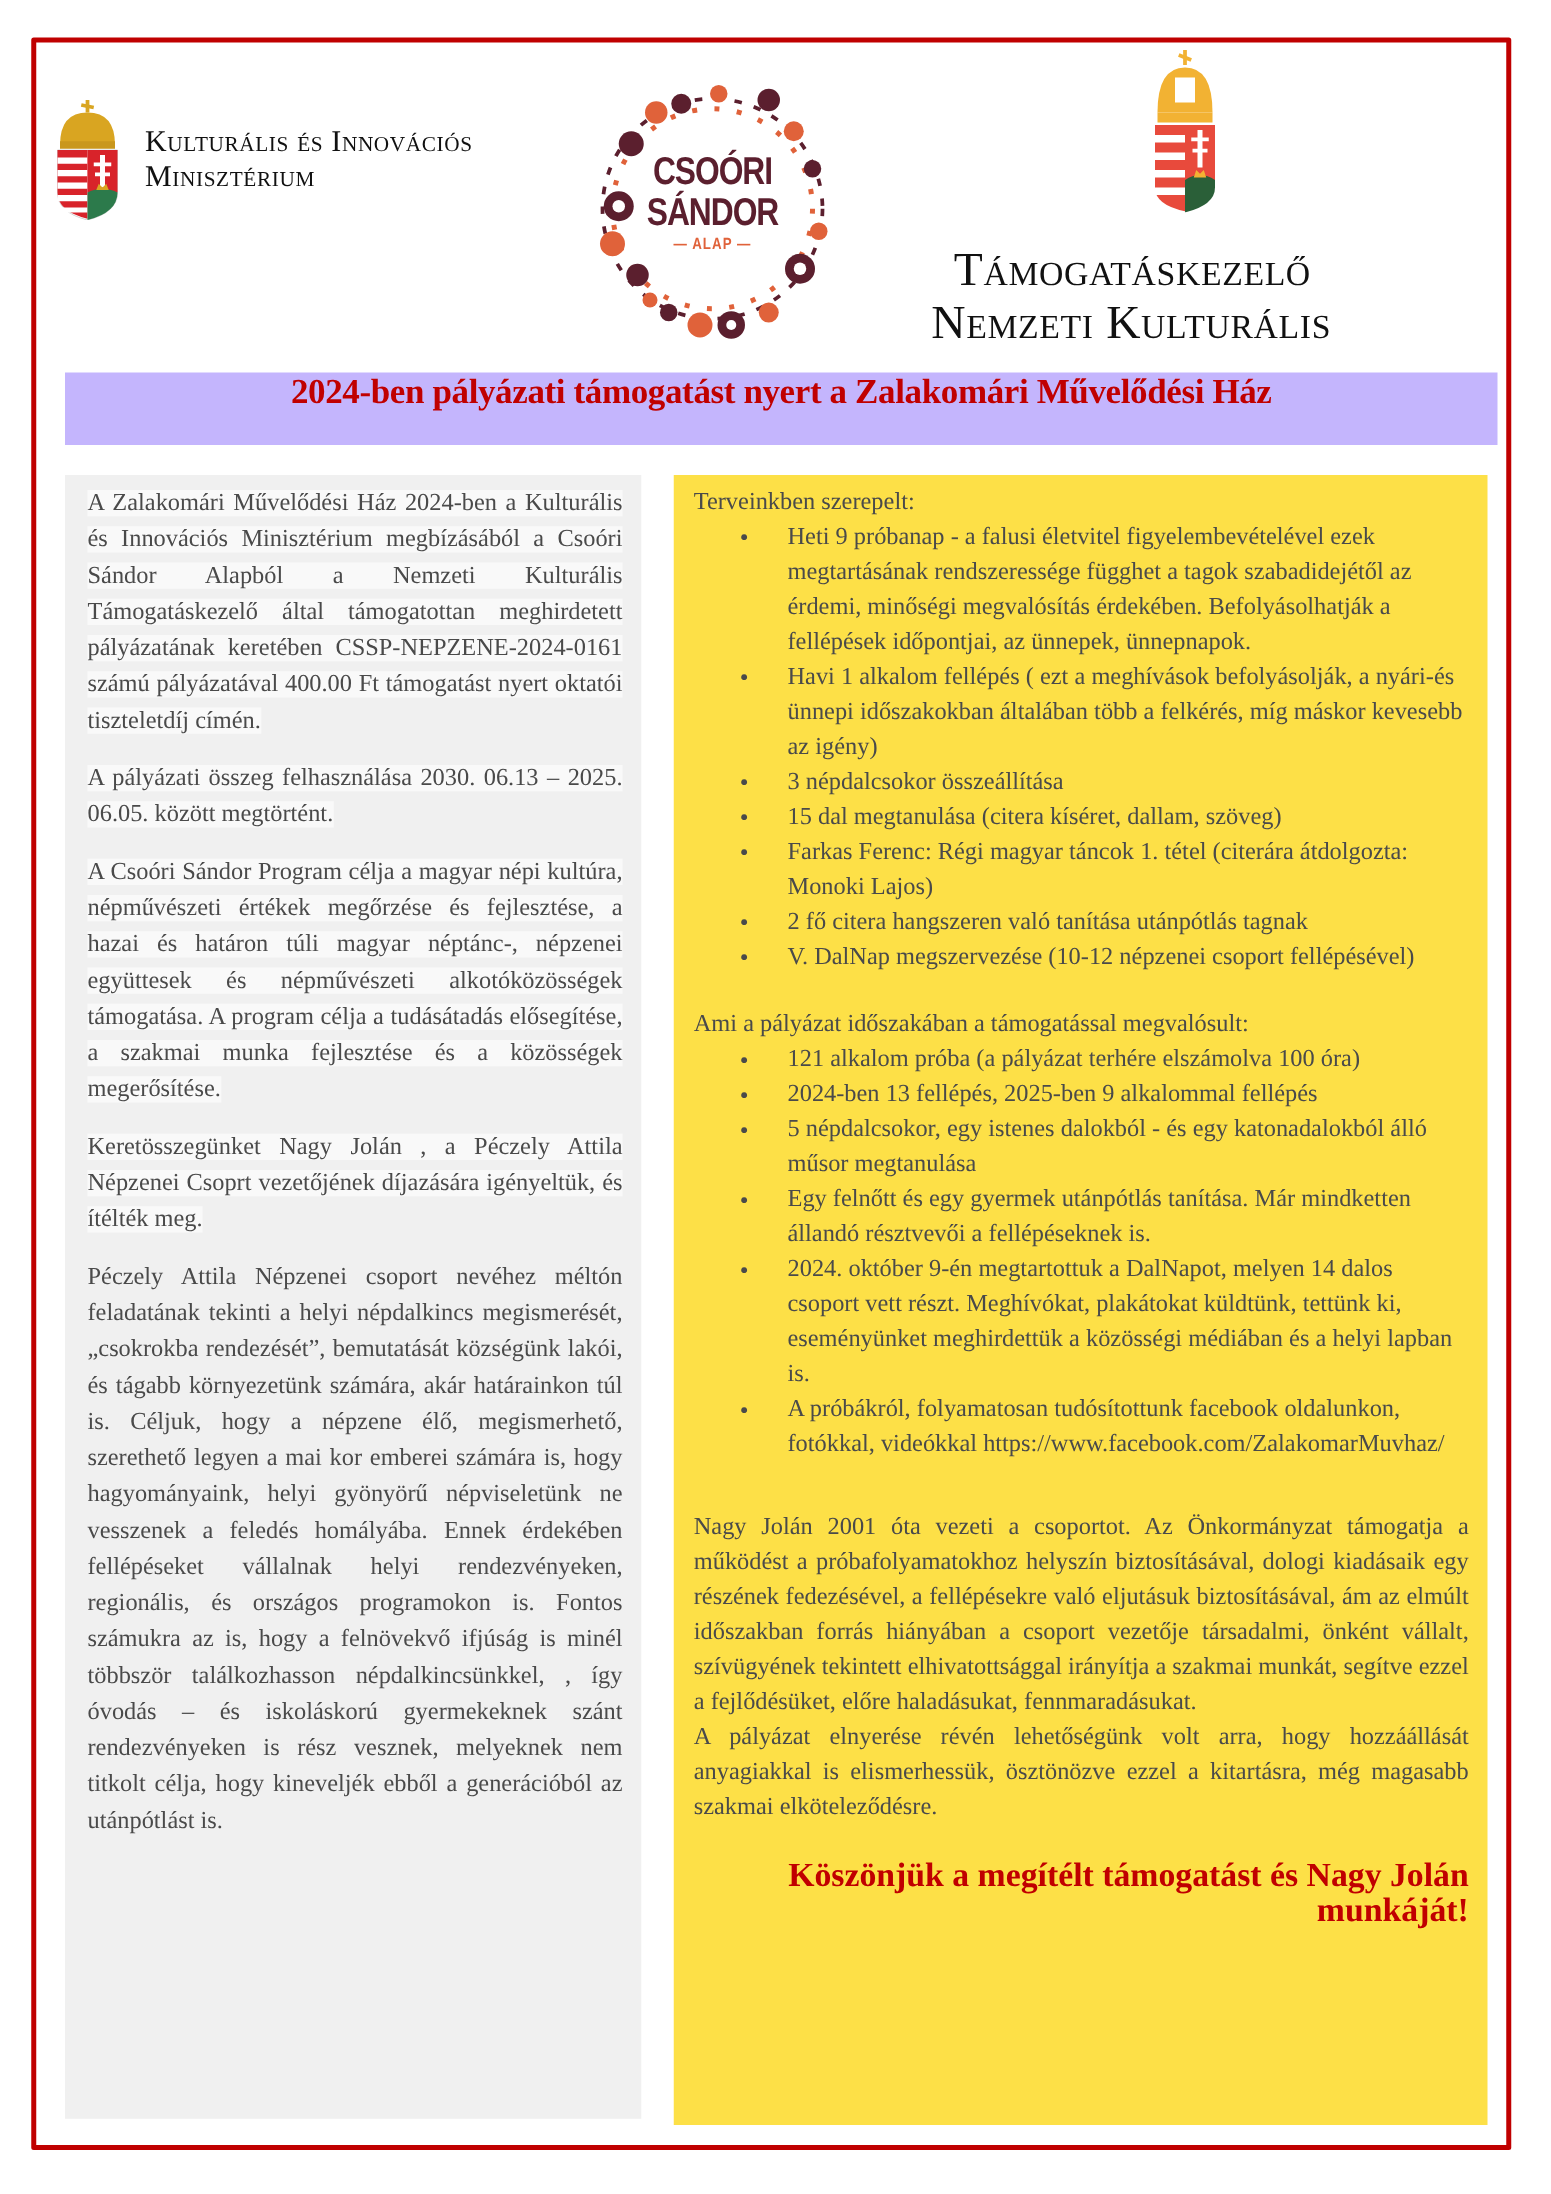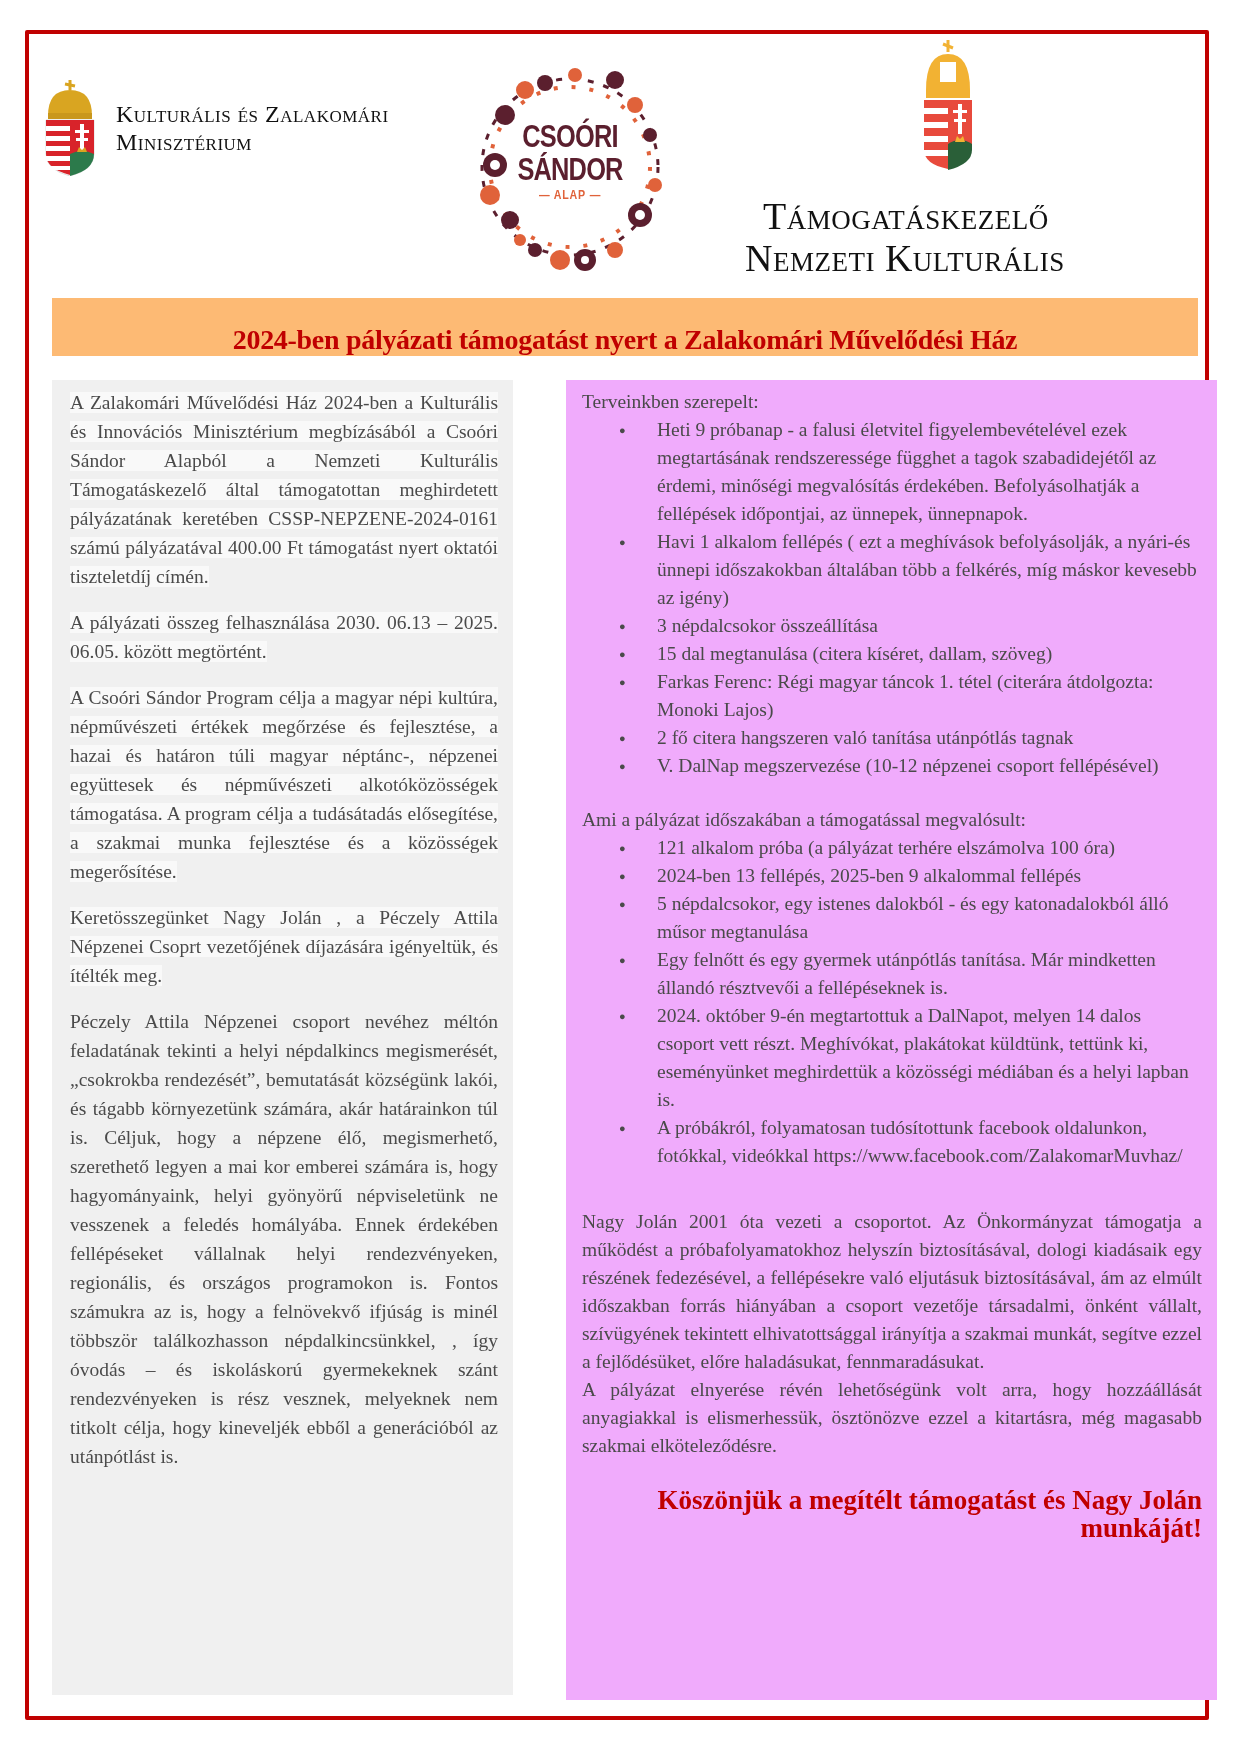--- a/index.html
+++ b/index.html
@@ -11,26 +11,26 @@
   .kim-text { margin-left:20px; font-family:"Liberation Serif", serif; color:#111;
               font-size:24px; line-height:28px; letter-spacing:0.5px; font-variant:small-caps; }
   .logo-csoori { position:absolute; left:465px; top:55px; width:210px; height:225px; }
   .csoori-text { position:absolute; left:0; right:0; top:65px; text-align:center;
                  font-family:"Liberation Sans", sans-serif; font-weight:bold; color:#5b1f2e;
                  font-size:31px; line-height:33px; letter-spacing:-1px; transform:scaleX(0.82); }
   .csoori-alap { font-size:13px; color:#e0623a; letter-spacing:1px; line-height:18px; }
   .logo-nkt-crest { position:absolute; left:920px; top:40px; }
   .nkt-text { position:absolute; left:745px; top:195px; width:420px; font-family:"Liberation Serif", serif;
               color:#111; font-size:38px; line-height:42px; font-variant:small-caps; letter-spacing:0.5px; }
-  .title-bar { position:absolute; left:52px; top:298px; width:1146px; height:58px; background:#fdba74;
-               display:flex; align-items:flex-end; justify-content:center; }
+  .title-bar { position:absolute; left:52px; top:298px; width:1146px; height:58px; background:#c4b5fd;
+               display:flex; align-items:flex-start; justify-content:center; }
   .title-bar h1 { margin:0; font-family:"Liberation Serif", serif; font-weight:bold; color:#c00000;
                   font-size:28px; letter-spacing:-0.3px; }
   .panel-left { position:absolute; left:52px; top:380px; width:461px; height:1315px; background:#f0f0f0; }
-  .panel-right { position:absolute; left:566px; top:380px; width:651px; height:1320px; background:#f0abfc; }
+  .panel-right { position:absolute; left:539px; top:380px; width:651px; height:1320px; background:#fde047; }
   .pl-inner { position:absolute; left:18px; top:8px; width:428px; }
   .pl-inner p { margin:0 0 17px 0; text-align:justify; font-size:19.5px; line-height:29px;
                 font-family:"Liberation Serif", serif; color:#4a4a4a; }
   .pl-inner p span.hl { background:#f9f9f9;margin-top:18px; }
   .pr-inner { position:absolute; left:16px; top:8px; width:620px; font-family:"Liberation Serif", serif;
               font-size:19.5px; line-height:28px; color:#4a4a4a; }
   .pr-inner .lead { margin:0; }
   .pr-inner ul { margin:0; padding-left:75px; list-style:none; }
   .pr-inner li { position:relative; }
   .pr-inner li::before { content:"\25CF"; position:absolute; left:-38px; top:0; font-size:11px; color:#4a4a4a; }
@@ -57,21 +57,21 @@
     <rect x="2" y="76" width="24" height="5" fill="#fff"></rect>
     <rect x="2" y="86" width="24" height="4" fill="#fff"></rect>
     <path d="M26 40 H50 V74 H26 Z" fill="#d8232a"></path>
     <path d="M26 74 Q38 68 50 74 Q50 90 26 96 Z" fill="#2c7a4b"></path>
     <rect x="36" y="44" width="4" height="26" fill="#fff"></rect>
     <rect x="31" y="50" width="14" height="3" fill="#fff"></rect>
     <rect x="32" y="58" width="12" height="3" fill="#fff"></rect>
     <path d="M33 72 L35 67 L38 70 L41 67 L43 72 Z" fill="#d9a521"></path>
   </svg>
   <div class="kim-text">
-    <div>Kulturális és Zalakomári</div>
+    <div>Kulturális és Innovációs</div>
     <div>Minisztérium</div>
   </div>
 </div>
 
 <div class="logo-csoori">
   <svg width="210" height="225" viewBox="0 0 210 225" style="position:absolute;left:0;top:0;">
     <circle cx="105" cy="112" r="88" fill="none" stroke="#5b1f2e" stroke-width="3" stroke-dasharray="6 10"></circle>
     <circle cx="105" cy="112" r="80" fill="none" stroke="#e0623a" stroke-width="4" stroke-dasharray="4 14"></circle>
     <g fill="#5b1f2e">
       <circle cx="40" cy="60" r="10"></circle>

